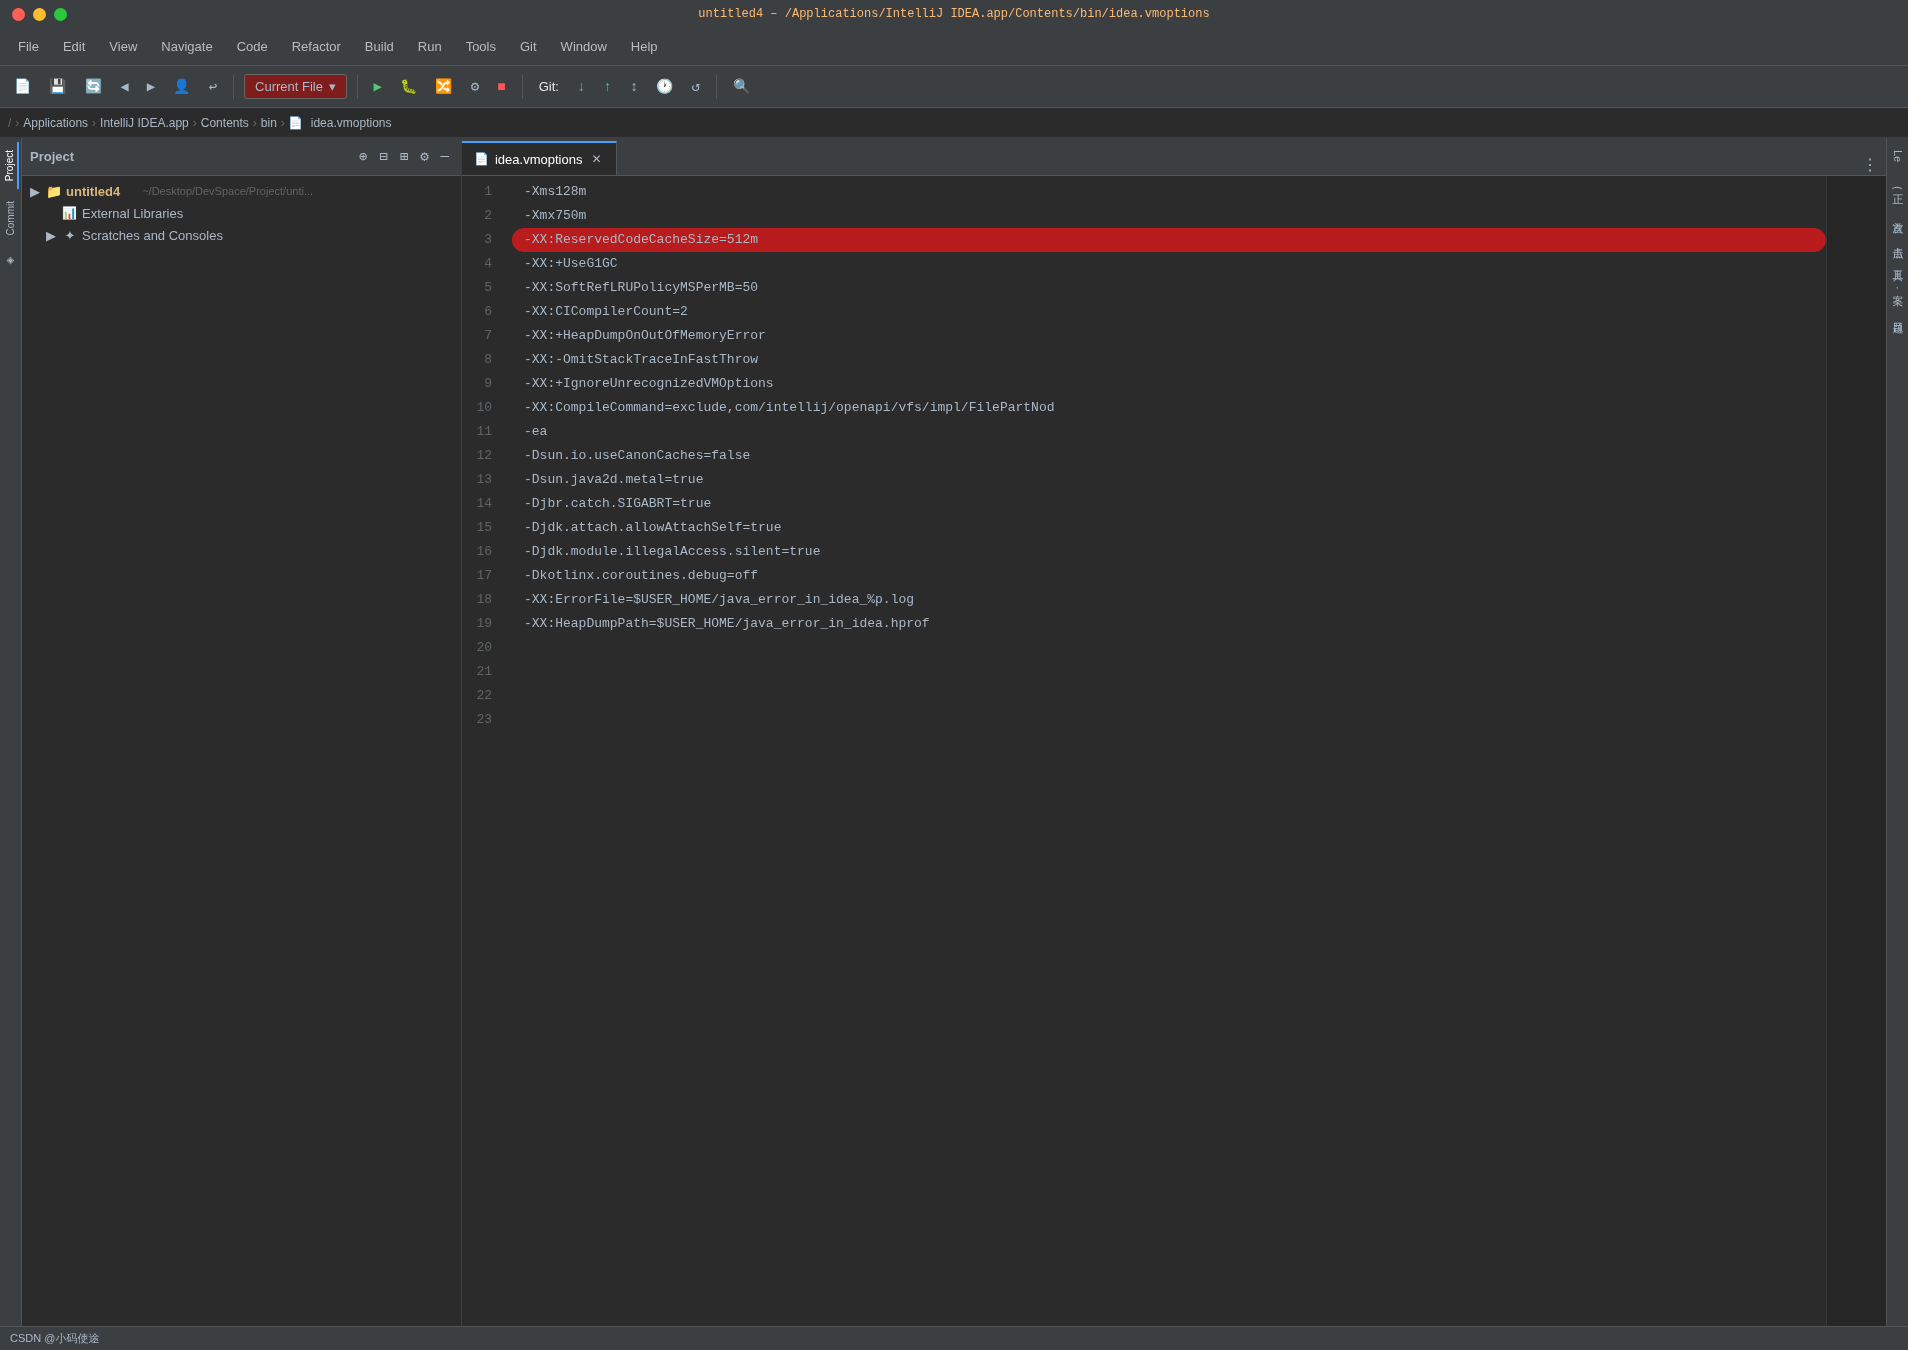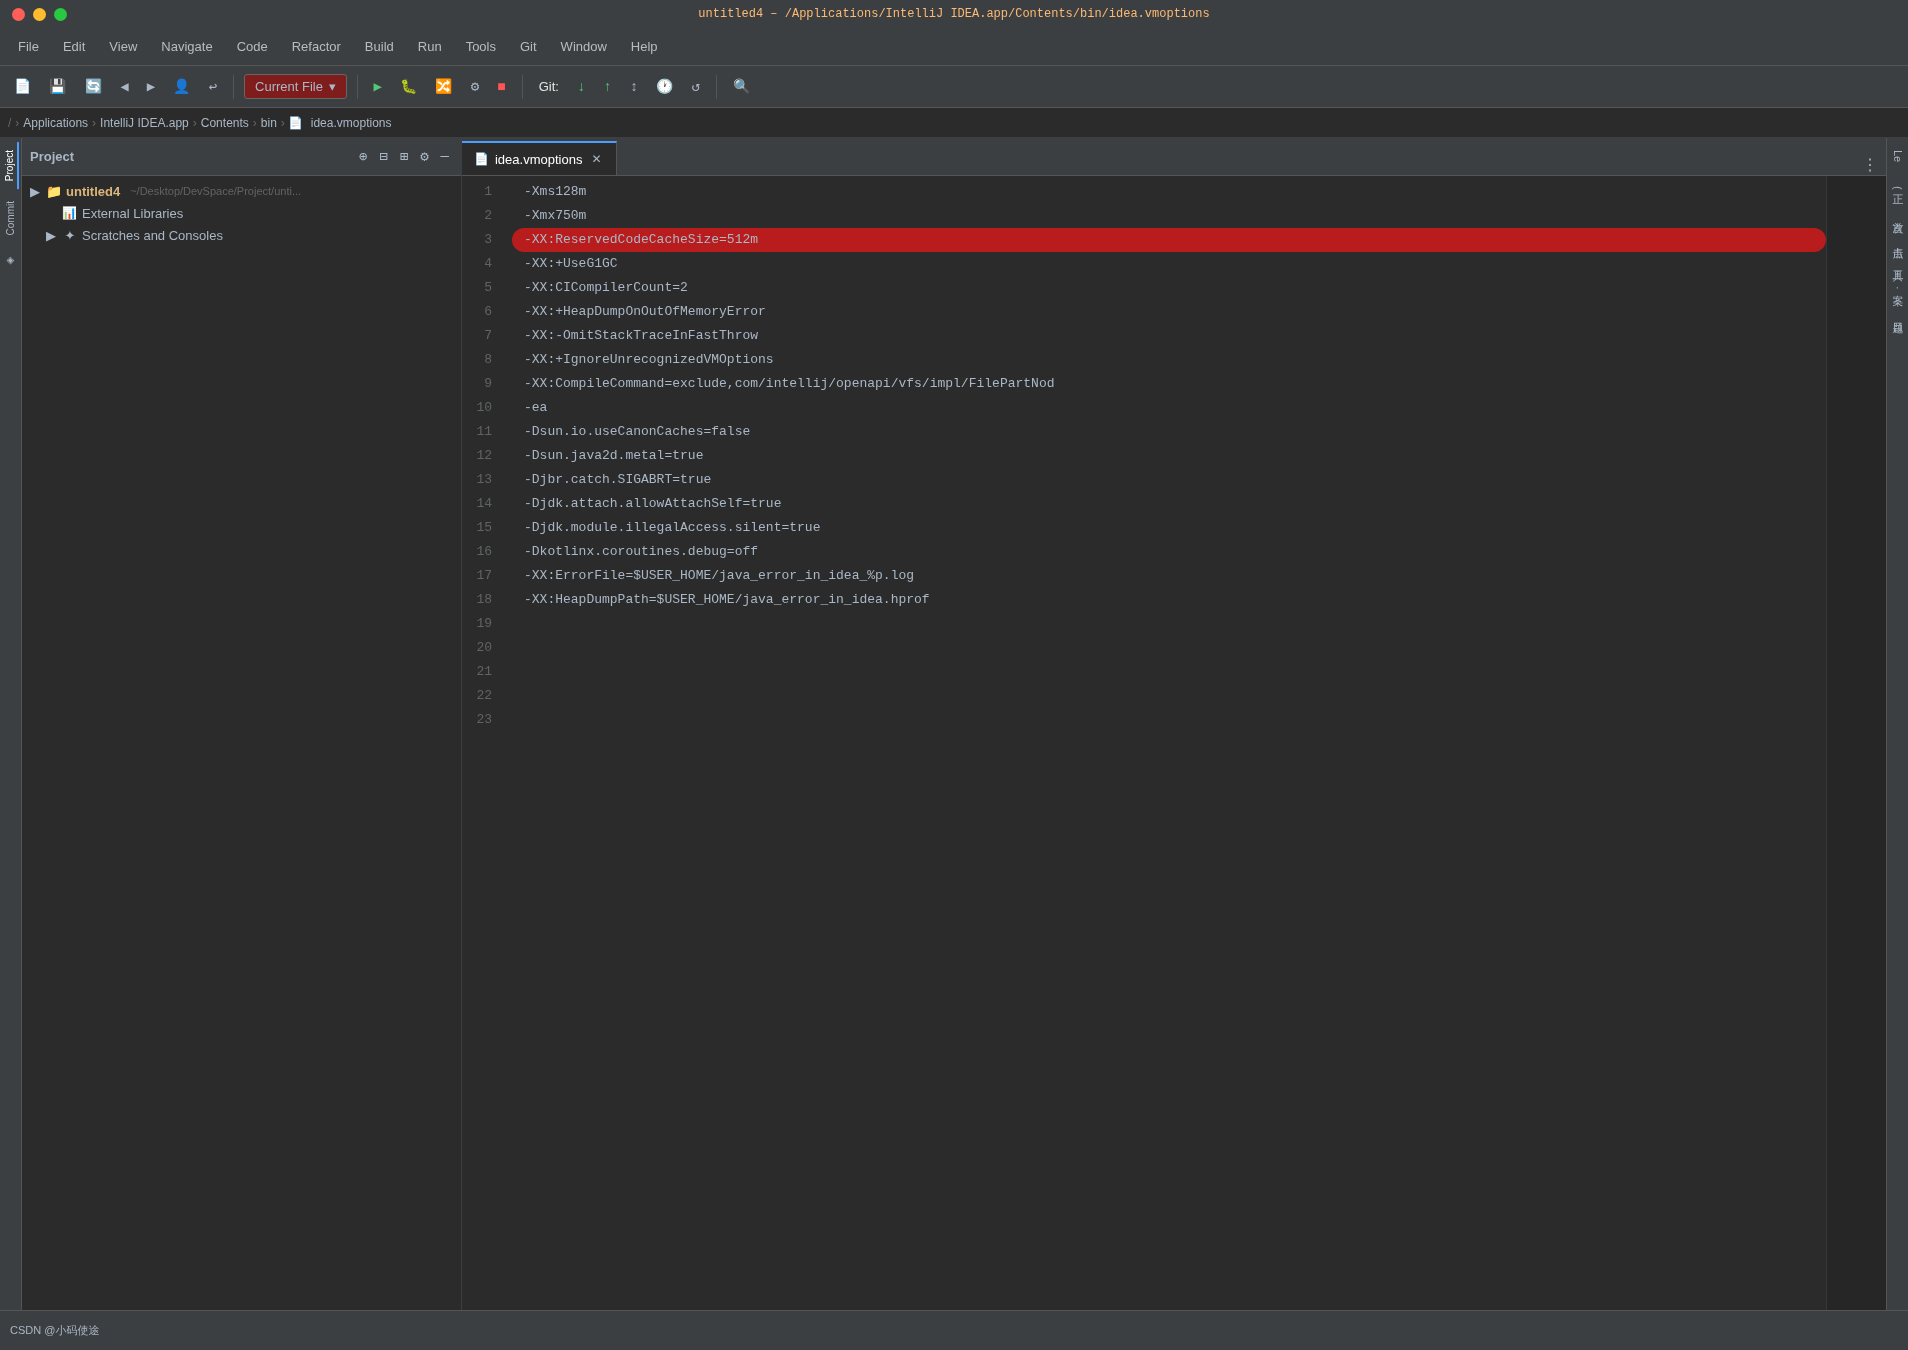--- a/index.html
+++ b/index.html
@@ -315,21 +315,21 @@
       color: #a9b7c6;
       font-size: 11px;
       font-family: -apple-system, BlinkMacSystemFont, sans-serif;
       cursor: pointer;
       padding: 8px 2px;
       white-space: nowrap;
     }
 
     
     .status-bar {
-      height: 40px;
+      height: 24px;
       background: #3c3f41;
       display: flex;
       align-items: center;
       padding: 0 10px;
       gap: 12px;
       border-top: 1px solid #555;
       font-size: 11px;
       font-family: -apple-system, BlinkMacSystemFont, sans-serif;
     }
     .status-item {
@@ -437,21 +437,21 @@
         <div class="sidebar-action-btn">⚙</div>
         <div class="sidebar-action-btn">—</div>
       </div>
     </div>
     <div class="sidebar-content">
 
       <div class="tree-item" style="padding-left: 8px;">
         <span class="tree-arrow">▶</span>
         <span class="tree-icon folder-icon">📁</span>
         <span style="color:#dcb67a; font-weight:bold;">untitled4</span>
-        <span style="color:#606366; margin-left:6px; font-size:11px;">~/Desktop/DevSpace/Project/unti...</span>
+        <span style="color:#606366; margin-left:18px; font-size:11px;">~/Desktop/DevSpace/Project/unti...</span>
       </div>
 
       <div class="tree-item" style="padding-left: 24px;">
         <span class="tree-arrow"></span>
         <span class="tree-icon" style="color:#cc7832; font-size:12px;">📊</span>
         <span>External Libraries</span>
       </div>
 
       <div class="tree-item" style="padding-left: 24px;">
         <span class="tree-arrow">▶</span>
@@ -498,20 +498,21 @@
           <div class="line-number">21</div>
           <div class="line-number">22</div>
           <div class="line-number">23</div>
         </div>
 
       <div class="editor-content" id="editor-content-container">
           <div class="code-line">-Xms128m</div>
           <div class="code-line">-Xmx750m</div>
           <div class="code-line cursor-line">-XX:ReservedCodeCacheSize=512m</div>
           <div class="code-line">-XX:+UseG1GC</div>
+          <div class="code-line">-XX:SoftRefLRUPolicyMSPerMB=50</div>
           <div class="code-line">-XX:CICompilerCount=2</div>
           <div class="code-line">-XX:+HeapDumpOnOutOfMemoryError</div>
           <div class="code-line">-XX:-OmitStackTraceInFastThrow</div>
           <div class="code-line">-XX:+IgnoreUnrecognizedVMOptions</div>
           <div class="code-line">-XX:CompileCommand=exclude,com/intellij/openapi/vfs/impl/FilePartNod</div>
           <div class="code-line">-ea</div>
           <div class="code-line">-Dsun.io.useCanonCaches=false</div>
           <div class="code-line">-Dsun.java2d.metal=true</div>
           <div class="code-line">-Djbr.catch.SIGABRT=true</div>
           <div class="code-line">-Djdk.attach.allowAttachSelf=true</div>

